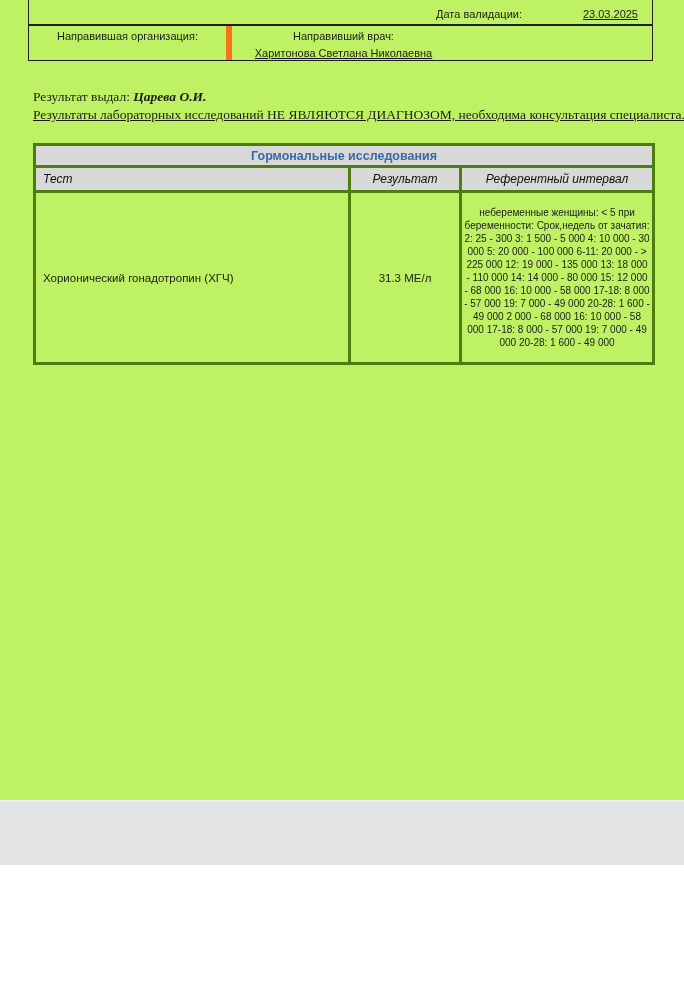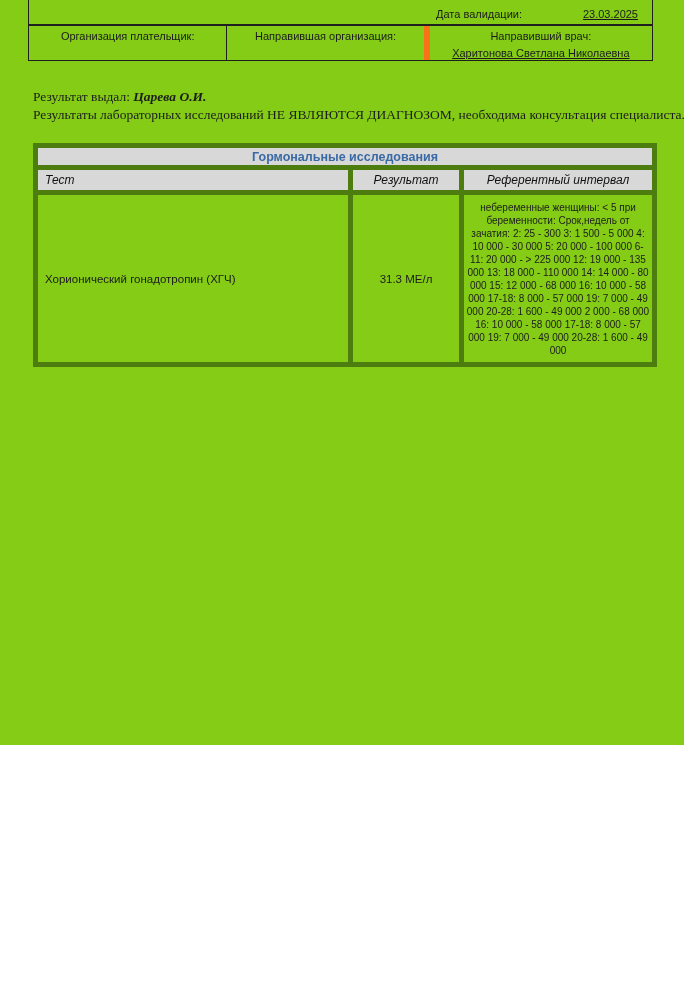--- a/index.html
+++ b/index.html
@@ -1,17 +1,17 @@
 <!DOCTYPE html>
 <html><head>
 <meta charset="utf-8">
 <style>
   html,body{margin:0;padding:0;background:#fff;}
   .page{
-    position:relative;width:684px;height:745px;background:#84cc16;
+    position:relative;width:684px;height:865px;background:#bef264;
     overflow:hidden;font-family:"Liberation Sans",sans-serif;color:#1c1c1c;
   }
   
   .hdr-box{
     position:absolute;left:28px;top:-16px;width:625px;height:41px;
     border:1px solid #1f1f1f;box-sizing:border-box;font-size:11px;
   }
   .hdr-box .rowB{position:absolute;left:0;top:23px;width:100%;height:13px;}
   .hdr-box span{position:absolute;white-space:nowrap;}
   .pos-date-label{left:407px;}
@@ -26,28 +26,28 @@
   .hdr-cell.c3{width:223px;}
   .hdr-cell .line2{margin-top:5px;text-decoration:underline;}
   
   .issued{
     position:absolute;left:33px;top:89px;font-family:"Liberation Serif",serif;
     font-size:13.5px;white-space:nowrap;
   }
   .issued b{font-style:italic;}
   .disclaimer{
     position:absolute;left:33px;top:107px;font-family:"Liberation Serif",serif;
-    font-size:13.5px;white-space:nowrap;
+    font-size:13.5px;white-space:nowrap;text-decoration:underline;
   }
   
   .results{
     position:absolute;left:33px;top:143px;width:619px;
     border-collapse:collapse;table-layout:fixed;
   }
-  .results td,.results th{border:5px solid #4d7c0f;box-sizing:border-box;}
+  .results td,.results th{border:3px solid #4d7c0f;box-sizing:border-box;}
   .results .title-row td{
     height:22px;background:#d8d8d8;text-align:center;
     font-weight:bold;font-size:12.5px;color:#3a6aa6;
   }
   .results .head-row th{
     height:25px;background:#d8d8d8;font-weight:normal;font-style:italic;
     font-size:12px;color:#111;
   }
   .results .head-row th.h1{text-align:left;padding-left:7px;}
   .results .head-row th.h2,.results .head-row th.h3{text-align:center;}
@@ -75,23 +75,20 @@
 
   <div class="hdr-box">
 
     <div class="rowB">
       <span class="pos-date-label">Дата валидации:</span>
       <span class="pos-date-value">23.03.2025</span>
     </div>
   </div>
 
   <div class="hdr-row2">
-    <div class="hdr-cell c1">
-      <div>Организация плательщик:</div>
-    </div>
     <div class="hdr-cell c2">
       <div>Направившая организация:</div>
     </div>
     <div class="hdr-cell c3">
       <div>Направивший врач:</div>
       <div class="line2">Харитонова Светлана Николаевна</div>
     </div>
   </div>
 
   <div class="issued">

